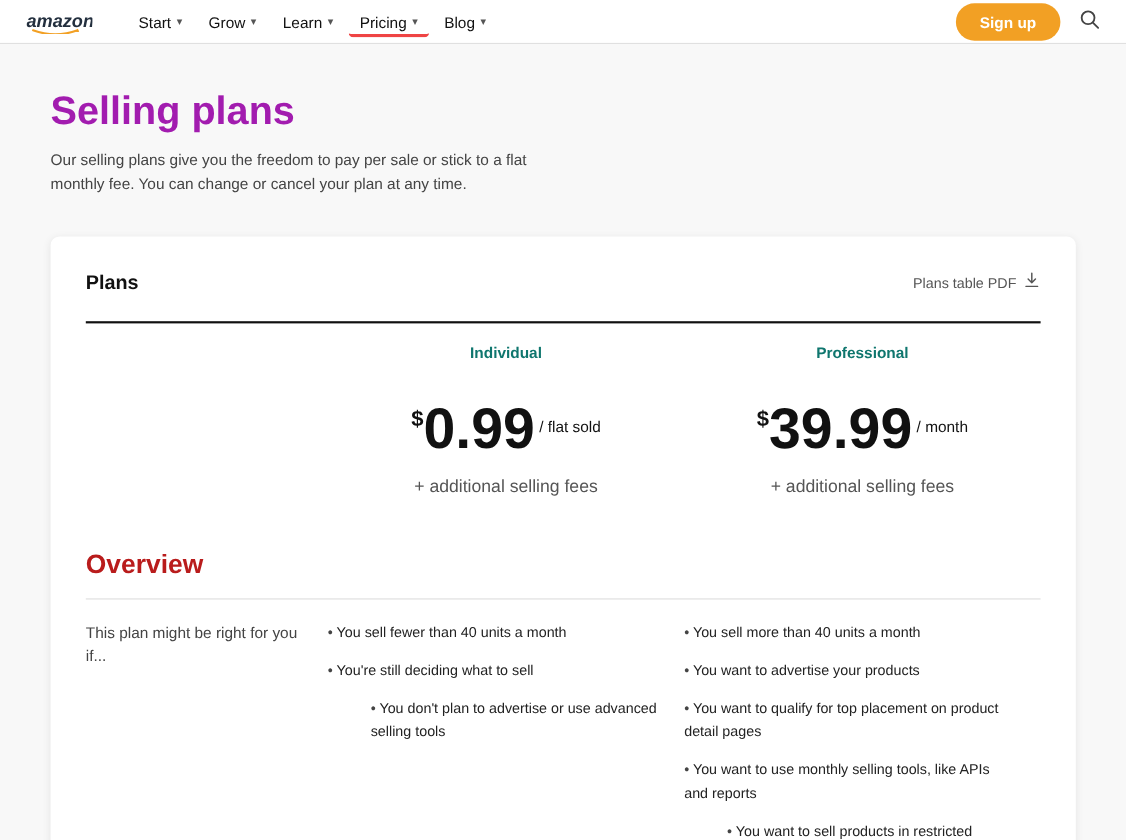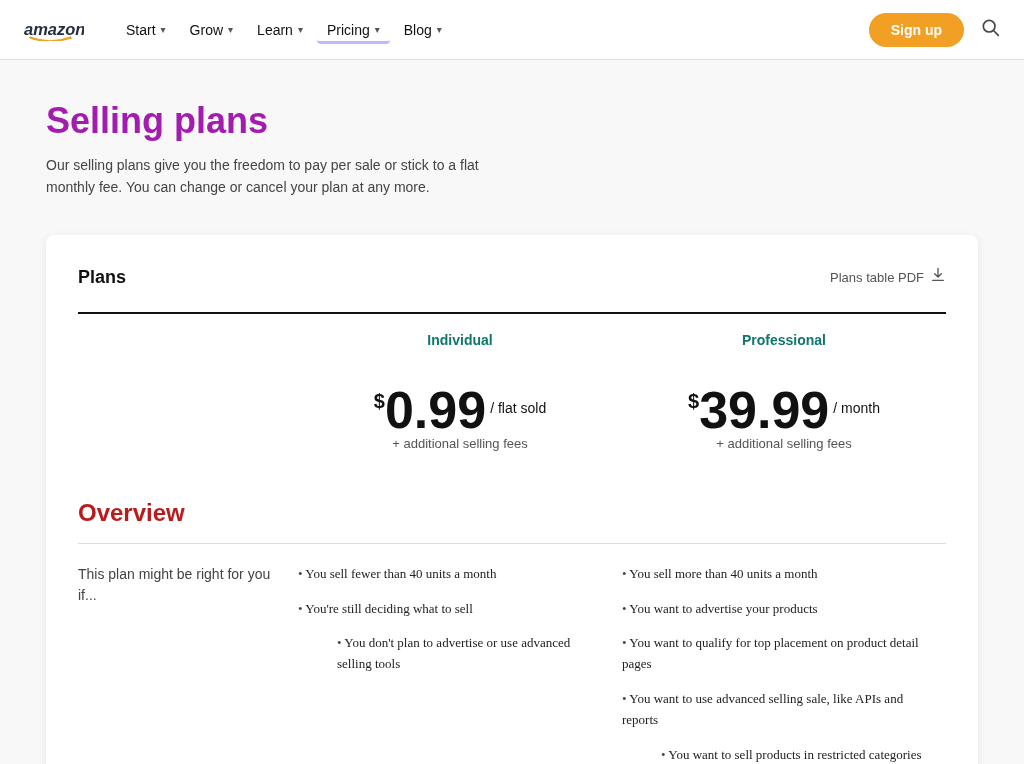--- a/index.html
+++ b/index.html
@@ -1,64 +1,64 @@
 <!DOCTYPE html>
 <html><head>
   <meta charset="utf-8">
   <style>
     * { box-sizing: border-box; margin: 0; padding: 0; }
     body { font-family: -apple-system, BlinkMacSystemFont, 'Segoe UI', Arial, sans-serif; background: #f8f8f8; color: #111; font-size: 14px; }
 
     
-    .header { background: #fff; border-bottom: 1px solid #e0e0e0; padding: 0 24px; display: flex; align-items: center; height: 60px; position: relative; }
+    .header { background: #fff; border-bottom: 1px solid #e0e0e0; padding: 0 24px; display: flex; align-items: center; height: 40px; position: relative; }
     .logo-wrap { display: flex; align-items: center; margin-right: 32px; }
     .logo-smile { display: block; width: 60px; }
     nav { display: flex; align-items: center; gap: 4px; flex: 1; }
     .nav-item { display: flex; align-items: center; gap: 3px; padding: 6px 10px; font-size: 14px; color: #111; cursor: pointer; border-radius: 4px; white-space: nowrap; text-decoration: none; font-weight: 500; }
-    .nav-item.active { color: #111; border-bottom: 3px solid #c4b5fd; padding-bottom: 3px; }
+    .nav-item.active { color: #111; border-bottom: 3px solid #ef4444; padding-bottom: 3px; }
     .nav-item .chevron { font-size: 10px; color: #555; margin-left: 2px; }
     .header-right { display: flex; align-items: center; gap: 16px; margin-left: auto; }
     .signup-btn { background: #f2a024; color: #fff; border: none; border-radius: 24px; padding: 9px 22px; font-size: 14px; font-weight: 600; cursor: pointer; white-space: nowrap; }
     .search-icon-wrap { cursor: pointer; font-size: 18px; color: #444; }
 
     
     .main { max-width: 980px; margin: 0 auto; padding: 40px 24px 60px; }
 
     .page-title { font-size: 36px; font-weight: 800; color: #a21caf; margin-bottom: 12px; }
     .page-subtitle { font-size: 14px; color: #444; line-height: 1.6; max-width: 480px; margin-bottom: 36px; }
 
     
     .plans-card { background: #fff; border-radius: 8px; padding: 32px 32px 40px; box-shadow: 0 2px 8px rgba(0,0,0,0.08); }
 
-    .plans-header { display: flex; justify-content: space-between; align-items: center; margin-bottom: 24px; }
+    .plans-header { display: flex; justify-content: space-between; align-items: flex-start; margin-bottom: 24px; }
     .plans-label { font-size: 18px; font-weight: 800; color: #111; }
     .pdf-link { display: flex; align-items: center; gap: 6px; font-size: 13px; color: #555; cursor: pointer; }
     .pdf-icon { font-size: 16px; }
 
     
     .plan-grid { display: grid; grid-template-columns: 220px 1fr 1fr; border-top: 2px solid #111; }
     .plan-col-header { padding: 18px 16px 12px; font-weight: 700; font-size: 14px; color: #0f766e; text-align: center; }
     .plan-col-header:first-child {  }
 
     .price-row { display: grid; grid-template-columns: 220px 1fr 1fr; padding: 24px 0 20px; }
     .price-cell { display: flex; flex-direction: column; align-items: center; justify-content: center; }
     .price-amount { display: flex; align-items: flex-start; }
     .price-dollar-sup { font-size: 20px; font-weight: 700; color: #111; margin-top: 6px; }
     .price-number { font-size: 52px; font-weight: 900; color: #111; line-height: 1; }
     .price-unit { font-size: 14px; color: #111; margin-top: 16px; margin-left: 4px; }
-    .price-note { font-size: 13px; color: #555; margin-top: 0; }
+    .price-note { font-size: 16px; color: #555; margin-top: 18px; }
 
     .overview-section { padding-top: 28px; }
     .overview-title { font-size: 24px; font-weight: 700; color: #b91c1c; margin-bottom: 16px; }
     .overview-divider { border: none; border-top: 1px solid #ddd; margin-bottom: 20px; }
 
     .overview-grid { display: grid; grid-template-columns: 220px 1fr 1fr; gap: 0; }
     .overview-label { font-size: 14px; color: #444; padding-right: 16px; line-height: 1.5; }
     .overview-points { font-size: 13px; color: #222; line-height: 1.6; padding-right: 24px; }
-    .overview-points p { margin-bottom: 14px; font-family: Liberation Serif, serif; }
+    .overview-points p { margin-bottom: 14px; }
     .overview-points p:last-child { margin-bottom: 0; margin-left: 39px; }
     .bullet { color: #444; }
   </style>
 </head>
 <body>
 
 <header class="header">
   <div class="logo-wrap">
     <svg class="logo-smile" viewBox="0 0 80 30" xmlns="http://www.w3.org/2000/svg">
       <text x="0" y="22" font-family="Arial" font-weight="bold" font-style="italic" font-size="22" fill="#232f3e">amazon</text>
@@ -97,21 +97,21 @@
         <circle cx="11" cy="11" r="7"></circle>
         <line x1="16.5" y1="16.5" x2="22" y2="22"></line>
       </svg>
     </div>
   </div>
 </header>
 
 <main class="main">
 
   <h1 class="page-title">Selling plans</h1>
-  <p class="page-subtitle">Our selling plans give you the freedom to pay per sale or stick to a flat monthly fee. You can change or cancel your plan at any more.</p>
+  <p class="page-subtitle">Our selling plans give you the freedom to pay per sale or stick to a flat monthly fee. You can change or cancel your plan at any time.</p>
 
   <div class="plans-card">
 
     <div class="plans-header">
       <span class="plans-label">Plans</span>
       <div class="pdf-link">
         <span>Plans table PDF</span>
         <span class="pdf-icon">
           <svg width="16" height="16" viewBox="0 0 24 24" fill="none" stroke="#555" stroke-width="2" stroke-linecap="round" stroke-linejoin="round">
             <path d="M12 2v13M7 10l5 5 5-5"></path>
@@ -158,20 +158,20 @@
         <div class="overview-points">
           <p><span class="bullet">• </span><span>You sell fewer than 40 units a month</span></p>
           <p><span class="bullet">• </span><span>You're still deciding what to sell</span></p>
           <p><span class="bullet">• </span><span>You don't plan to advertise or use advanced selling tools</span></p>
         </div>
 
         <div class="overview-points">
           <p><span class="bullet">• </span><span>You sell more than 40 units a month</span></p>
           <p><span class="bullet">• </span><span>You want to advertise your products</span></p>
           <p><span class="bullet">• </span><span>You want to qualify for top placement on product detail pages</span></p>
-          <p><span class="bullet">• </span><span>You want to use advanced selling sale, like APIs and reports</span></p>
+          <p><span class="bullet">• </span><span>You want to use monthly selling tools, like APIs and reports</span></p>
           <p><span class="bullet">• </span><span>You want to sell products in restricted categories</span></p>
         </div>
       </div>
     </div>
 
   </div>
 </main>
 
 </body></html>

